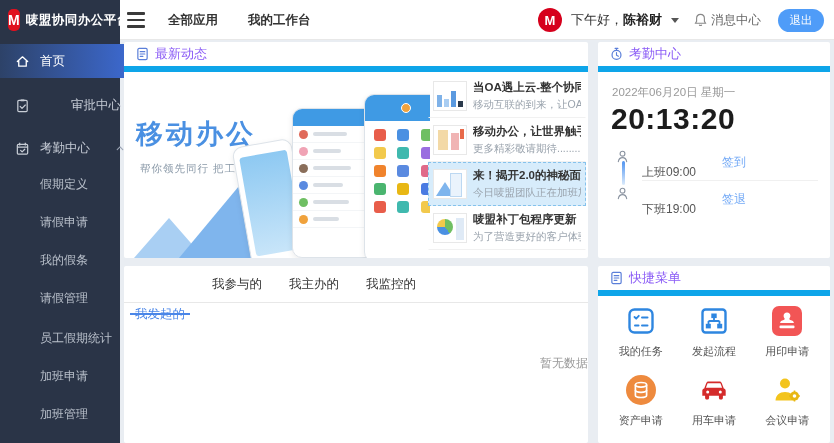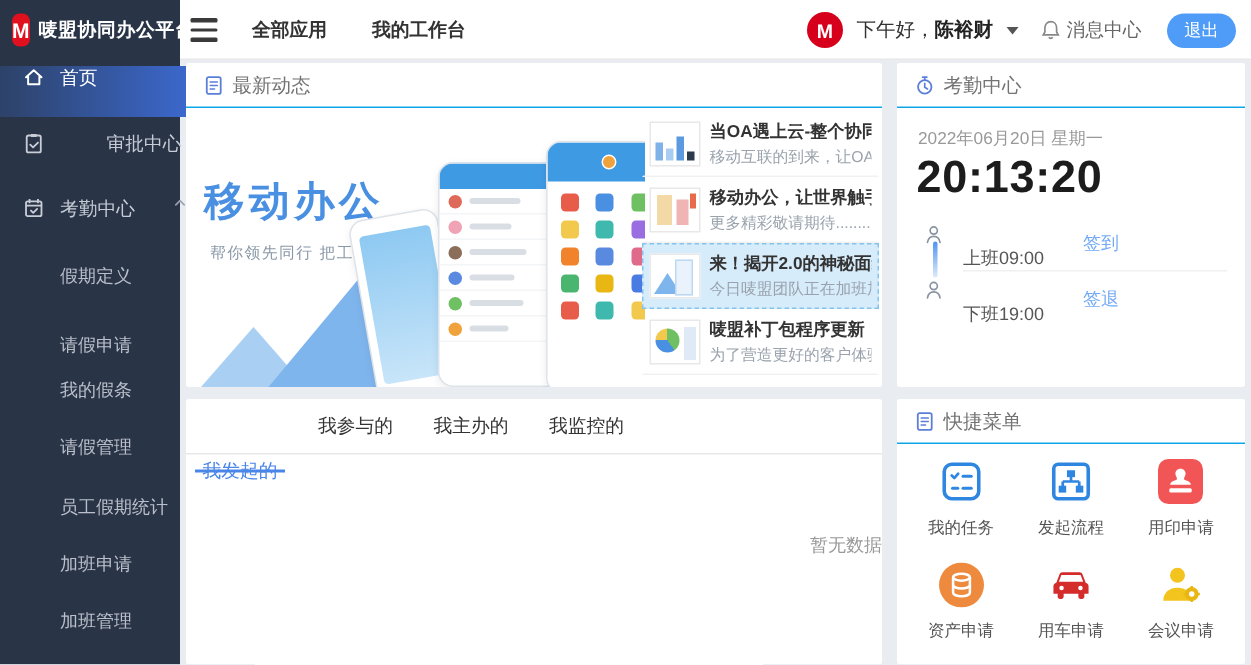--- a/index.html
+++ b/index.html
@@ -18,32 +18,32 @@
   .header-right { position:absolute; right:10px; top:0; height:40px; display:flex; align-items:center; gap:9px; }
   .avatar { width:24px; height:24px; border-radius:50%; background:#d6001c; color:#fff; font-size:13px; font-weight:bold; display:flex; align-items:center; justify-content:center; }
   .greeting { font-size:13px; color:#333; }
   .greeting b { color:#222; }
   .caret-down { width:0; height:0; border-left:4.5px solid transparent; border-right:4.5px solid transparent; border-top:5.5px solid #555; margin-right:6px; }
   .msg-center { display:flex; align-items:center; gap:4px; color:#666; font-size:12.5px; margin-right:8px; cursor:pointer; }
   .logout-btn { width:46px; height:23px; border:none; border-radius:12px; background:#4f9cf8; color:#fff; font-size:11.5px; cursor:pointer; font-family:inherit; }
 
   
   .sidebar { position:absolute; left:0; top:40px; width:120px; height:403px; background:#2a3447; }
-  .side-item { position:absolute; left:0; width:136px; height:34px; display:flex; align-items:flex-start; gap:10px; padding-left:15px; color:#c6ccd6; font-size:12.5px; cursor:pointer; }
+  .side-item { position:absolute; left:0; width:136px; height:34px; display:flex; align-items:center; gap:10px; padding-left:15px; color:#c6ccd6; font-size:12.5px; cursor:pointer; }
   .side-item.active { background:linear-gradient(90deg,#2d4268 0%,#3d6bd5 100%); color:#fff; }
   .side-sub { position:absolute; left:0; width:120px; height:34px; display:flex; align-items:center; padding-left:40px; color:#b9c0cb; font-size:12px; cursor:pointer; }
   .chev-up { position:absolute; right:12px; width:8px; height:8px; }
 
   
   .panel { position:absolute; background:#fff; border-radius:2px; }
   #news-panel { left:124px; top:42px; width:464px; height:216px; overflow:hidden; }
   #tasks-panel { left:124px; top:266px; width:464px; height:177px; }
   #attendance-panel { left:598px; top:42px; width:232px; height:216px; }
   #quick-panel { left:598px; top:266px; width:232px; height:177px; overflow:hidden; }
-  .panel-header { height:30px; display:flex; align-items:center; gap:6px; padding:0 12px; border-bottom:1px solid #0ea5e9; color:#737373; font-size:13px; }
+  .panel-header { height:30px; display:flex; align-items:center; gap:6px; padding:0 12px; border-bottom:6px solid #0ea5e9; color:#8b5cf6; font-size:13px; }
 
   
   .banner { position:absolute; left:0; top:30px; width:306px; height:186px; overflow:hidden; }
   .headline { position:absolute; left:12px; top:44px; font-size:27px; font-weight:bold; color:#4a90e2; letter-spacing:3px; }
   .subline { position:absolute; left:16px; top:90px; font-size:10.5px; color:#8a99a8; letter-spacing:1px; }
   .mountains { position:absolute; left:0; bottom:0; }
   .phone { position:absolute; background:#fff; border:1px solid #dde3e9; border-radius:10px; box-shadow:0 2px 6px rgba(0,0,0,.08); overflow:hidden; }
   .phone-left { left:118px; top:70px; width:60px; height:128px; transform:rotate(-10deg); }
   .phone-left .scr { margin:10px 5px 0; height:100px; background:linear-gradient(#8ec9f2,#c8e5f9); border-radius:3px; }
   .phone-mid { left:168px; top:36px; width:86px; height:150px; }
@@ -151,21 +151,21 @@
           <path d="m6 10 1.6 1.6 2.8-2.8" fill="none" stroke="#c8cdd6" stroke-width="1.3" stroke-linecap="round" stroke-linejoin="round"></path>
         </svg>
       <span>考勤中心</span>
       <svg class="chev-up" viewBox="0 0 10 8">
           <path d="M1.5 6 5 2.5 8.5 6" fill="none" stroke="#9aa3b3" stroke-width="1.4" stroke-linecap="round" stroke-linejoin="round"></path>
         </svg>
     </div>
     <div class="side-sub" style="top:127px;">
         <span>假期定义</span>
       </div>
-    <div class="side-sub" style="top:165px;align-items:flex-end;">
+    <div class="side-sub" style="top:165px;">
         <span>请假申请</span>
       </div>
     <div class="side-sub" style="top:203px;">
         <span>我的假条</span>
       </div>
     <div class="side-sub" style="top:241px;">
         <span>请假管理</span>
       </div>
     <div class="side-sub" style="top:281px;">
         <span>员工假期统计</span>

